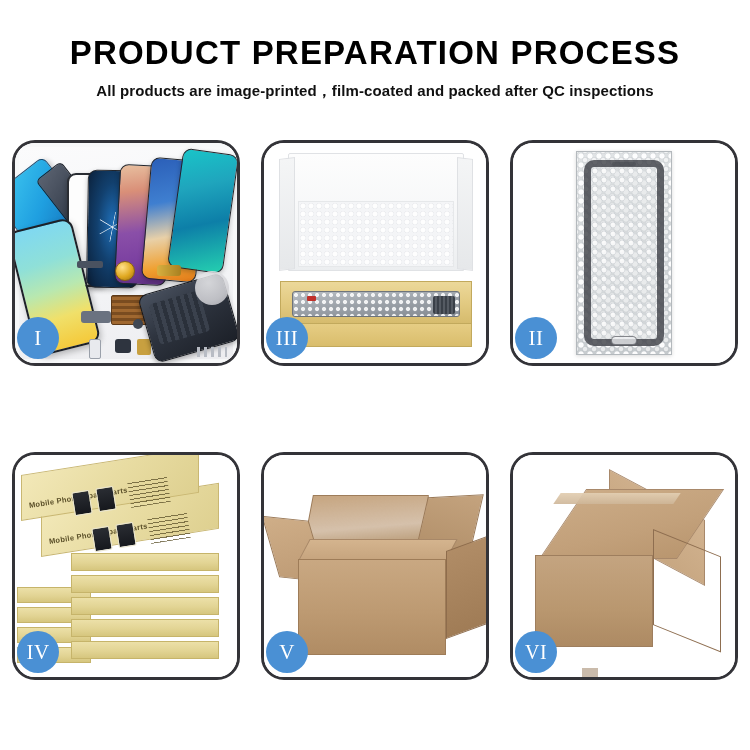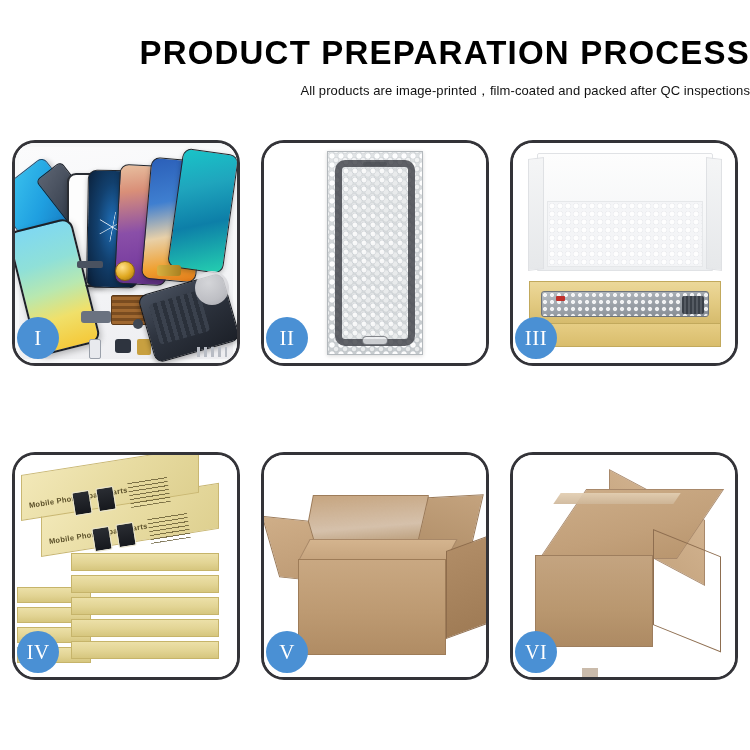--- a/index.html
+++ b/index.html
@@ -15,34 +15,34 @@
   .page {
     position: relative;
     width: 750px;
     height: 750px;
     background: #ffffff;
   }
 
   
   .header {
     padding-top: 34px;
-    text-align: right;
+    text-align: center;
   }
   .title {
     font-size: 33px;
     font-weight: 700;
     letter-spacing: 1.2px;
     color: #000000;
     line-height: 1.15;
     white-space: nowrap;
   }
   .subtitle {
     margin-top: 10px;
-    font-size: 13px;
-    font-weight: 400;
+    font-size: 15px;
+    font-weight: 700;
     color: #111111;
     letter-spacing: 0.1px;
     white-space: nowrap;
   }
 
   
   .grid {
     position: absolute;
     left: 12px;
     top: 140px;
@@ -455,42 +455,42 @@
         <div class="cmp flex8"></div>
         <div class="cmp flex9"></div>
         <div class="board"></div>
         <div class="tool"></div>
         <div class="screws"></div>
       </div>
       <div class="badge">I</div>
     </div>
 
     <div class="panel">
-      <div class="panel-inner p2">
-        <div class="bubble">
-          <div class="bezel">
-            <div class="speaker"></div>
-            <div class="home"></div>
-          </div>
-        </div>
-      </div>
-      <div class="badge">II</div>
-    </div>
-
-    <div class="panel">
       <div class="panel-inner p3">
         <div class="lid"></div>
         <div class="foam"></div>
         <div class="tray"></div>
         <div class="screen">
           <div class="reddot"></div>
         </div>
         <div class="tray-front"></div>
       </div>
       <div class="badge">III</div>
+    </div>
+
+    <div class="panel">
+      <div class="panel-inner p2">
+        <div class="bubble">
+          <div class="bezel">
+            <div class="speaker"></div>
+            <div class="home"></div>
+          </div>
+        </div>
+      </div>
+      <div class="badge">II</div>
     </div>
 
     <div class="panel">
       <div class="panel-inner p4">
         <div class="stack">
 
           <div class="kbox" style="left:2px;  top:132px; width:74px; height:16px;"></div>
           <div class="kbox" style="left:2px;  top:152px; width:74px; height:16px;"></div>
           <div class="kbox" style="left:2px;  top:172px; width:74px; height:16px;"></div>
           <div class="kbox" style="left:2px;  top:192px; width:74px; height:16px;"></div>

